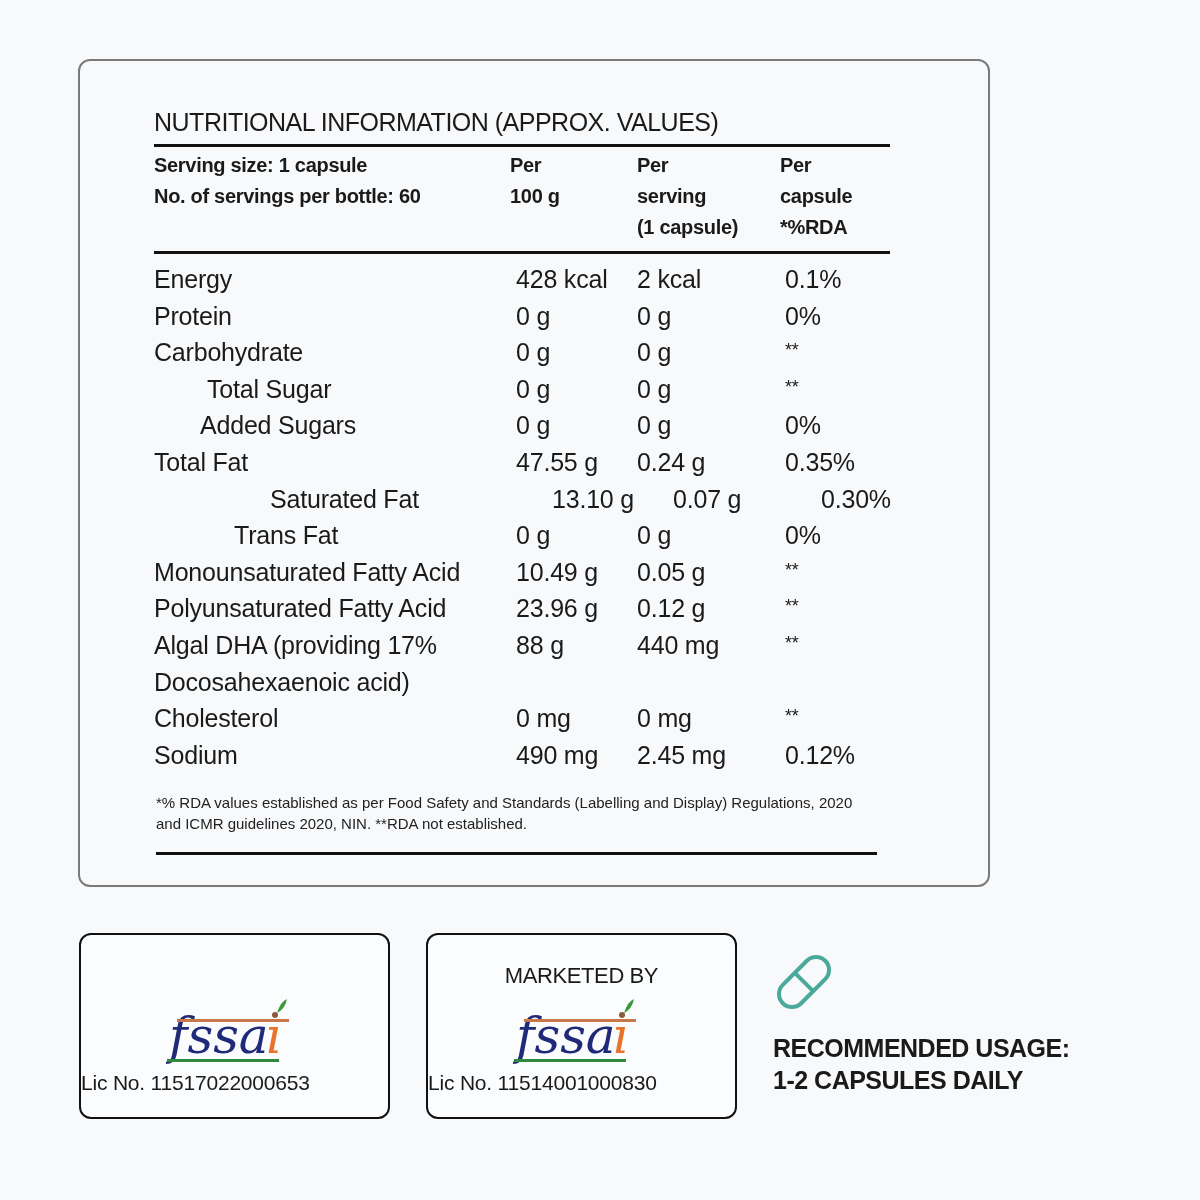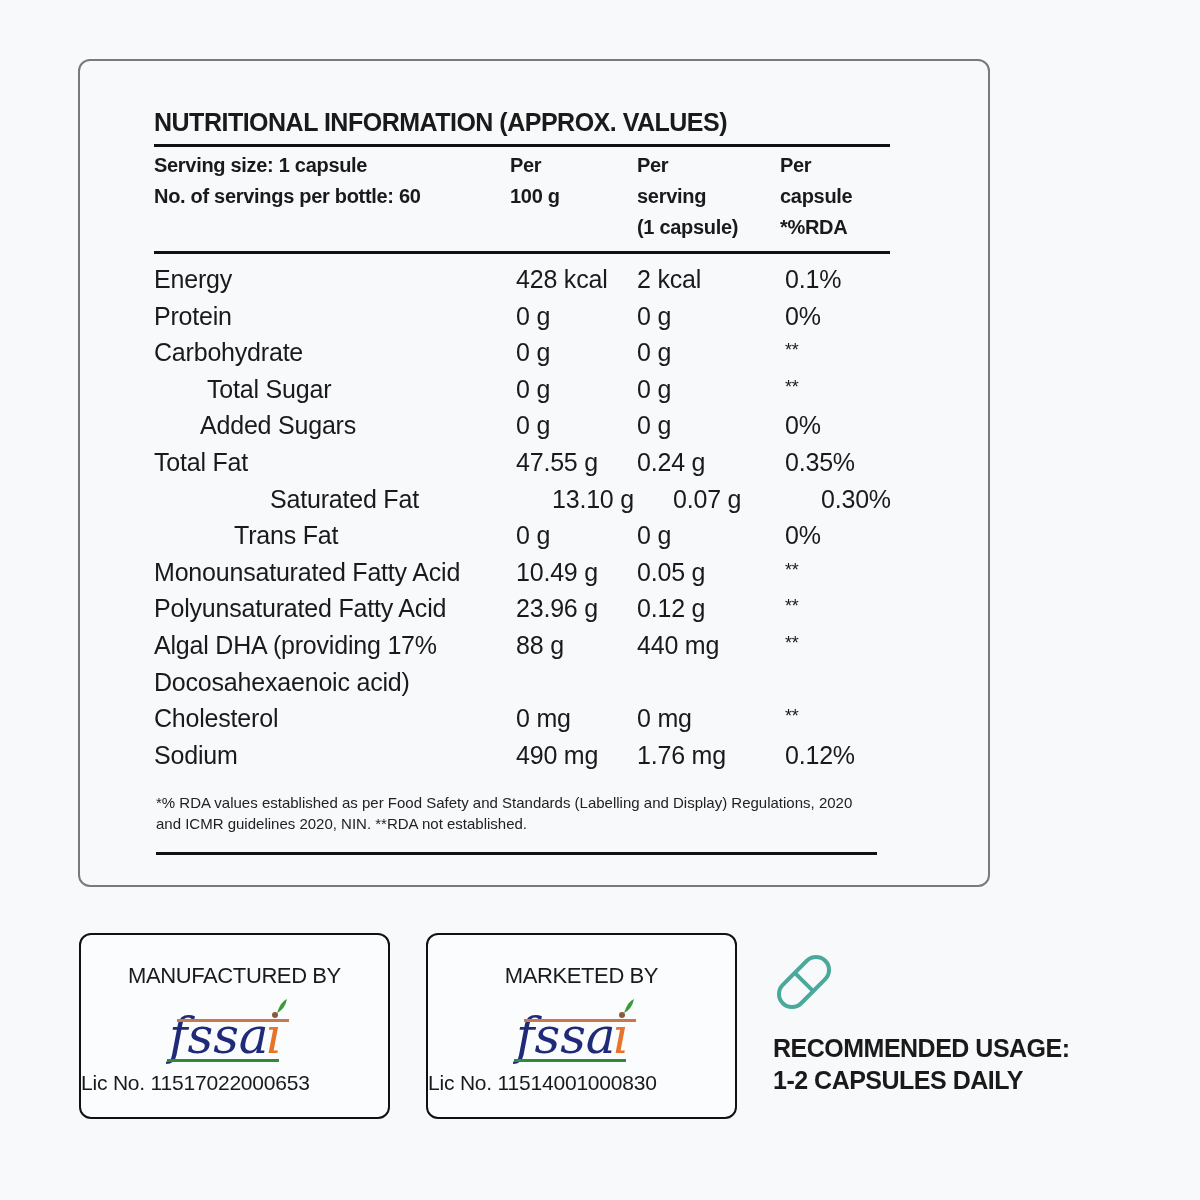--- a/index.html
+++ b/index.html
@@ -16,21 +16,21 @@
     left: 78px; top: 59px;
     width: 912px; height: 828px;
     border: 2px solid #7a7a7a;
     border-radius: 12px;
     box-sizing: border-box;
     background: #f8f9fb;
   }
   .title {
     position: absolute;
     left: 154px; top: 108px;
-    font-size: 25px; font-weight: bold;
+    font-size: 25px; font-weight: normal;
     letter-spacing: -0.5px;
     white-space: nowrap;
   }
   .rule {
     position: absolute;
     background: #111;
   }
   .hdr {
     position: absolute;
     font-size: 20px;
@@ -202,30 +202,29 @@
     </div>
     <div class="row" style="top: 704.2px;">
       <span class="c0" style="left: 154px;">Cholesterol</span>
       <span class="c1">0 mg</span>
       <span class="c2">0 mg</span>
       <span class="c3 star">**</span>
     </div>
     <div class="row" style="top: 740.8px;">
       <span class="c0" style="left: 154px;">Sodium</span>
       <span class="c1">490 mg</span>
-      <span class="c2">1.76 mg</span>
+      <span class="c2">2.45 mg</span>
       <span class="c3">0.12%</span>
     </div>
   </div>
 
 <div class="footnote">*% RDA values established as per Food Safety and Standards (Labelling and Display) Regulations, 2020 and ICMR guidelines 2020, NIN. **RDA not established.</div>
 <div class="rule" style="left:156px; top:852px; width:721px; height:3px;"></div>
 
 <div class="box" style="left:79px;">
-  <div class="box-label">MANUFACTURED BY</div>
   <svg class="logo" viewBox="0 0 130 70">
     <text x="6" y="56" font-family="DejaVu Serif, serif" font-style="italic" font-size="50" fill="#1f2a78">fssa</text>
     <text x="102" y="56" font-family="DejaVu Serif, serif" font-style="italic" font-size="50" fill="#e8732a">ı</text>
     <rect x="14" y="22" width="112" height="3" fill="#c8784a"></rect>
     <rect x="4" y="62" width="112" height="3" fill="#2e8b3e"></rect>
     <circle cx="112" cy="18" r="3" fill="#8a5a3a"></circle>
     <path d="M114 16 Q118 4 124 2 Q122 12 114 16 Z" fill="#3a9a3a"></path>
   </svg>
   <div class="lic">Lic No. 11517022000653</div>
 </div>

